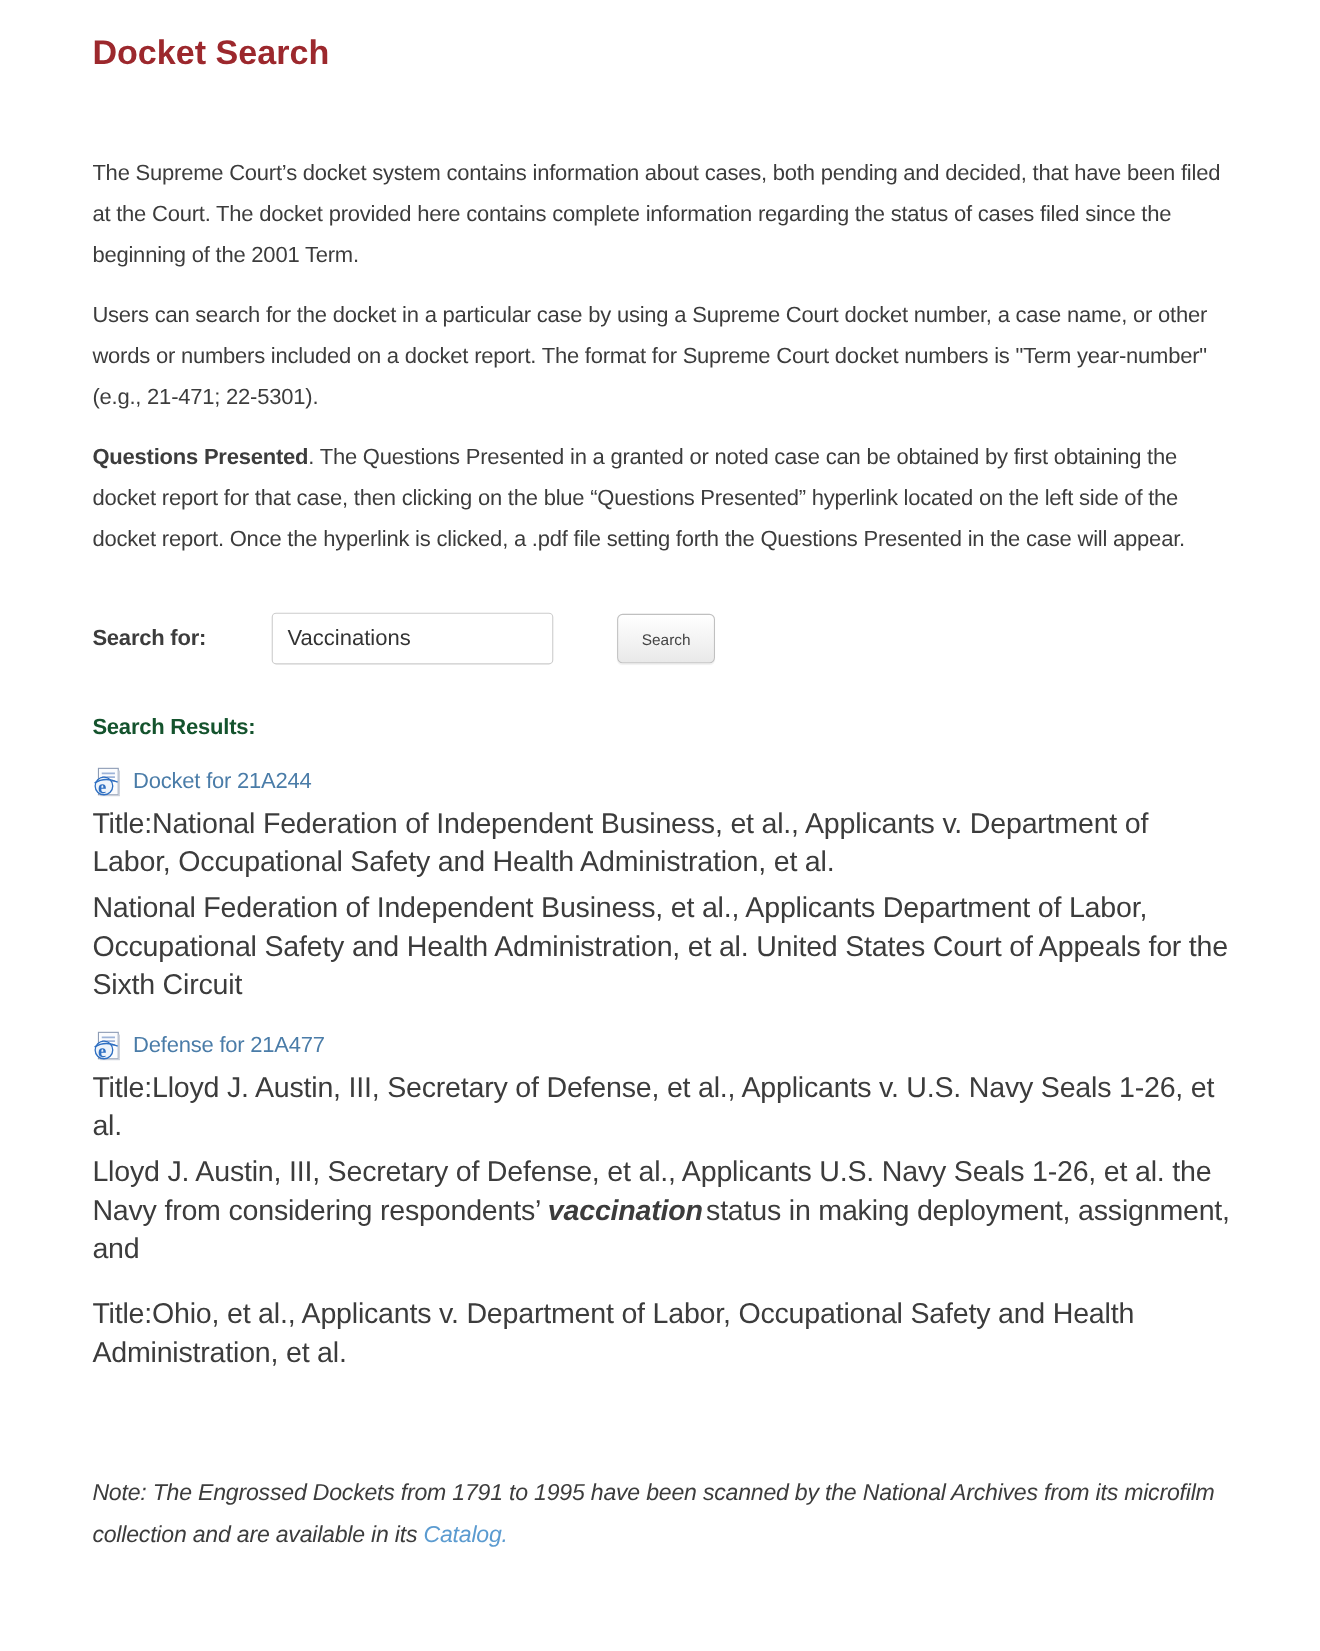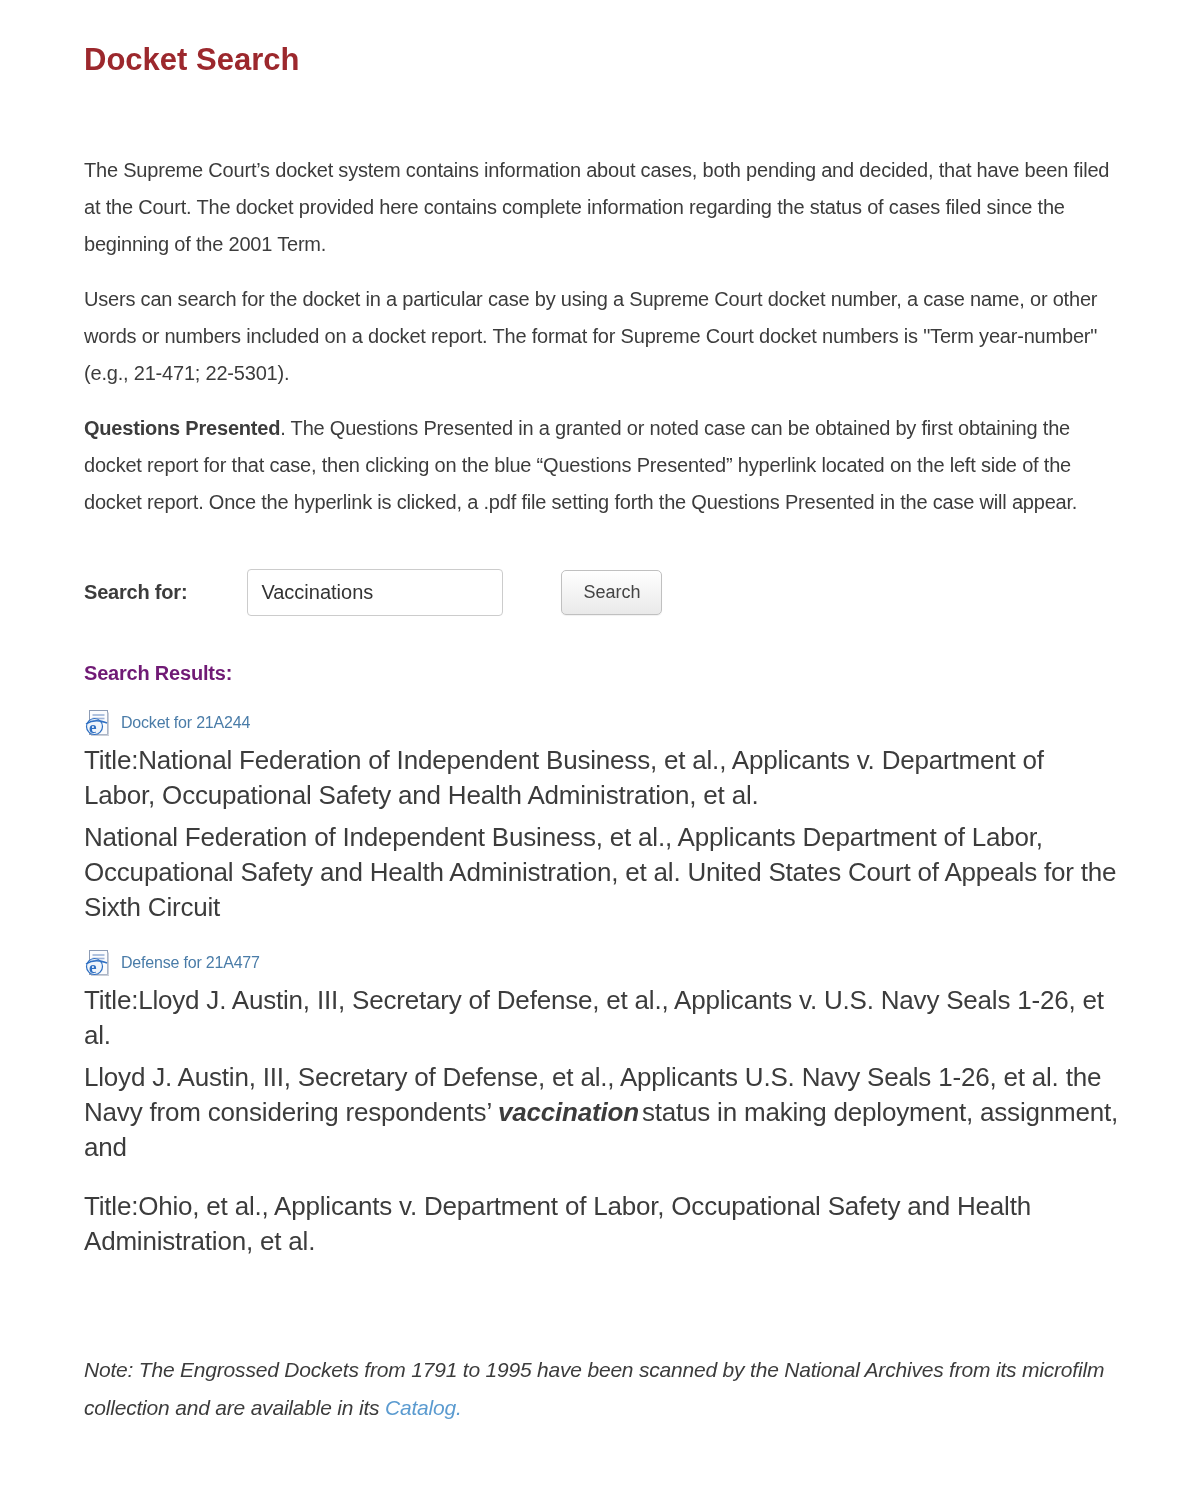--- a/index.html
+++ b/index.html
@@ -8,21 +8,20 @@
     height: 1501px;
     background: #ffffff;
     overflow: hidden;
     font-family: "Liberation Sans", sans-serif;
   }
   .container {
     padding: 30px 82px 0 84px;
     width: 1200px;
   }
   .page-title {
-    margin-top: 12px;
     font-size: 31px;
     font-weight: bold;
     color: #9c282d;
     letter-spacing: 0px;
   }
   .intro-p {
     max-width: 1036px;
     font-size: 20px;
     line-height: 37px;
     color: #3c3c3c;
@@ -53,54 +52,54 @@
     font-size: 20px;
     color: #333333;
     padding: 0 13px;
     outline: none;
   }
   .search-button {
     margin-left: 14px;
     height: 45px;
     padding: 0 21px;
     font-family: "Liberation Sans", sans-serif;
-    font-size: 18px;
+    font-size: 14px;
     color: #444444;
     background: linear-gradient(#ffffff, #e9e9e9);
     border: 1px solid #c0c0c0;
     border-radius: 5px;
     box-shadow: 0 1px 1px rgba(0,0,0,0.06);
     cursor: pointer;
   }
   .results-summary {
     margin-top: 44px;
     font-size: 20px;
     color: #3c3c3c;
     letter-spacing: -0.2px;
   }
   .results-heading {
     margin-top: 46px;
     font-size: 20px;
     font-weight: bold;
-    color: #701a75;
+    color: #14532d;
     letter-spacing: -0.2px;
   }
   .result { margin-top: 24px; }
   .result-link-row {
     display: flex;
     align-items: center;
   }
   .doc-icon {
     width: 27px;
     height: 27px;
     flex: 0 0 27px;
     margin-right: 10px;
   }
   .result-link {
-    font-size: 16px;
+    font-size: 20px;
     color: #4a7ca8;
     text-decoration: none;
     letter-spacing: -0.2px;
     cursor: pointer;
   }
   .result-text {
     max-width: 1036px;
     margin-top: 7px;
     font-size: 26px;
     line-height: 35px;

